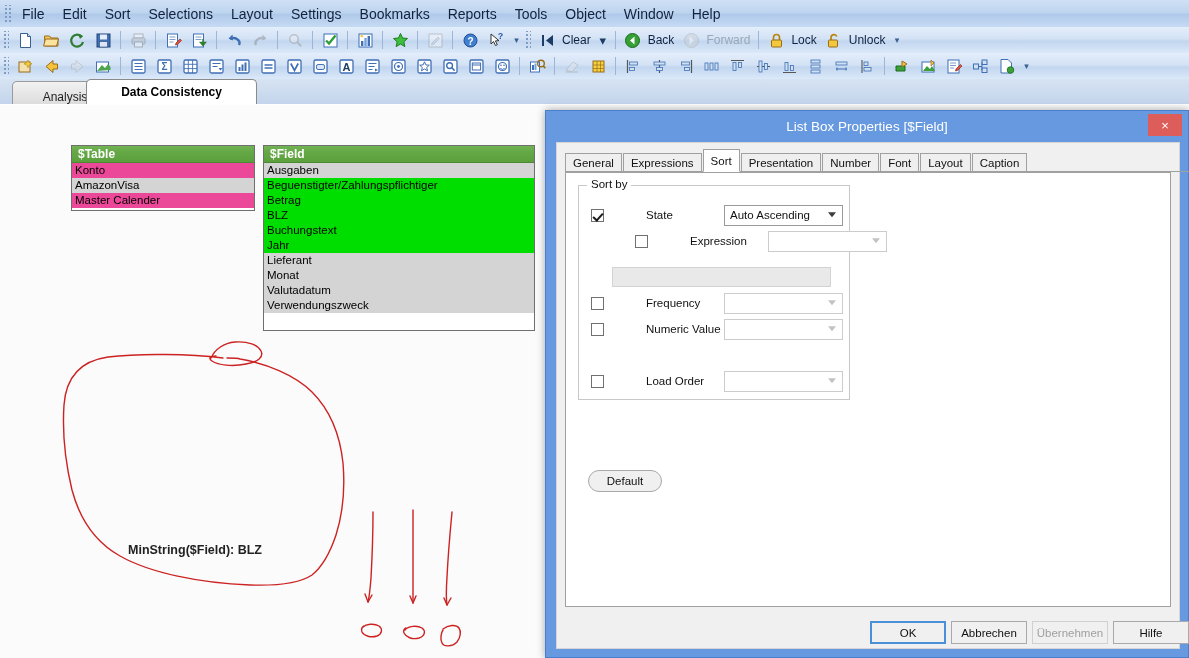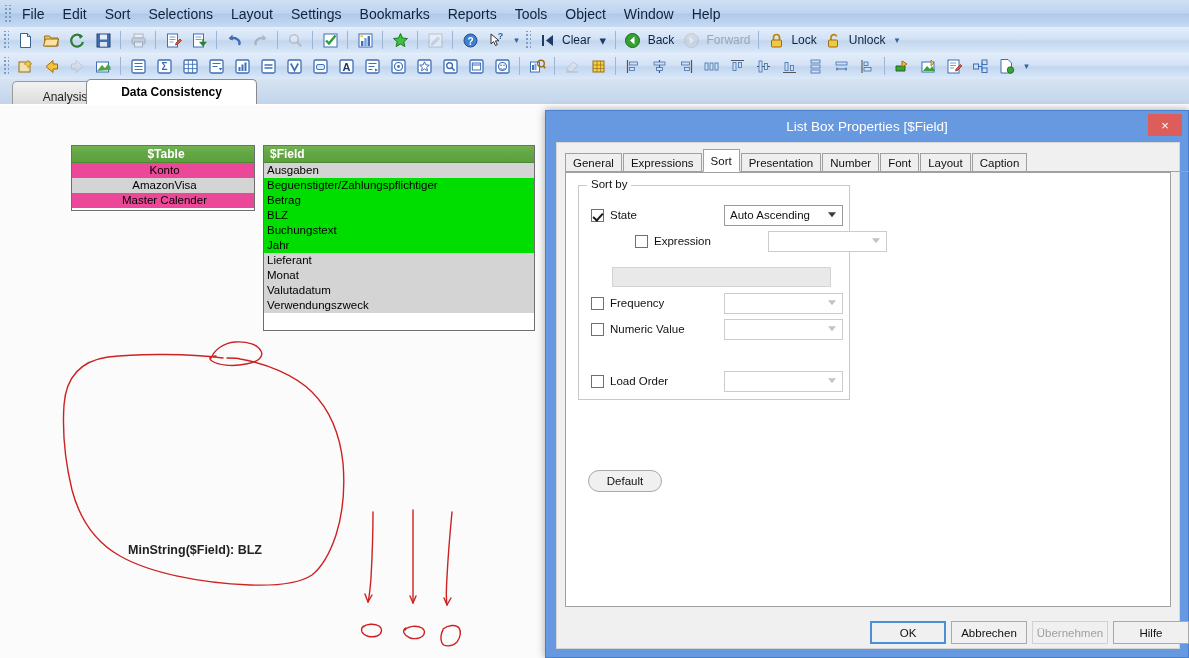--- a/index.html
+++ b/index.html
@@ -200,21 +200,21 @@
     position: absolute; left: 12px; top: 12px; width: 272px; height: 215px;
     border: 1px solid #c8c8c8;
     box-sizing: border-box;
   }
   .gb-legend {
     position: absolute; left: 8px; top: -8px; background: #ffffff;
     padding: 0 4px; font-size: 11.5px; color: #111; cursor: default;
   }
   .sortrow {
     position: absolute; left: 12px; height: 22px;
-    display: flex; align-items: center; width: 250px;
+    display: flex; align-items: center; width: 250px; gap: 36px;
   }
   .cbx {
     width: 13px; height: 13px; border: 1px solid #707070;
     background: #ffffff; box-sizing: border-box;
     display: flex; align-items: center; justify-content: center;
     flex: 0 0 auto; cursor: pointer; position: relative;
   }
   .cbx.checked::after {
     content: ""; position: absolute;
     left: 3px; top: 1px; width: 4px; height: 8px;
@@ -736,21 +736,21 @@
     <div class="sheettab" style="left:12px; width:80px;align-items:flex-end;">
       <span>Analysis</span>
     </div>
     <div class="sheettab active" style="left:86px; width:145px;">
       <span>Data Consistency</span>
     </div>
   </div>
 
   <div class="canvas">
 
-    <div class="listbox" style="left:71px; top:40px; width:184px; height:66px;text-align:center;">
+    <div class="listbox" style="left:71px; top:40px; width:184px; height:66px;">
       <div class="lb-caption">$Table</div>
       <div class="lb-body">
         <div class="lbrow opt">Konto</div>
         <div class="lbrow excl">AmazonVisa</div>
         <div class="lbrow opt">Master Calender</div>
       </div>
     </div>
 
     <div class="listbox" style="left:263px; top:40px; width:272px; height:186px;">
       <div class="lb-caption">$Field</div>

